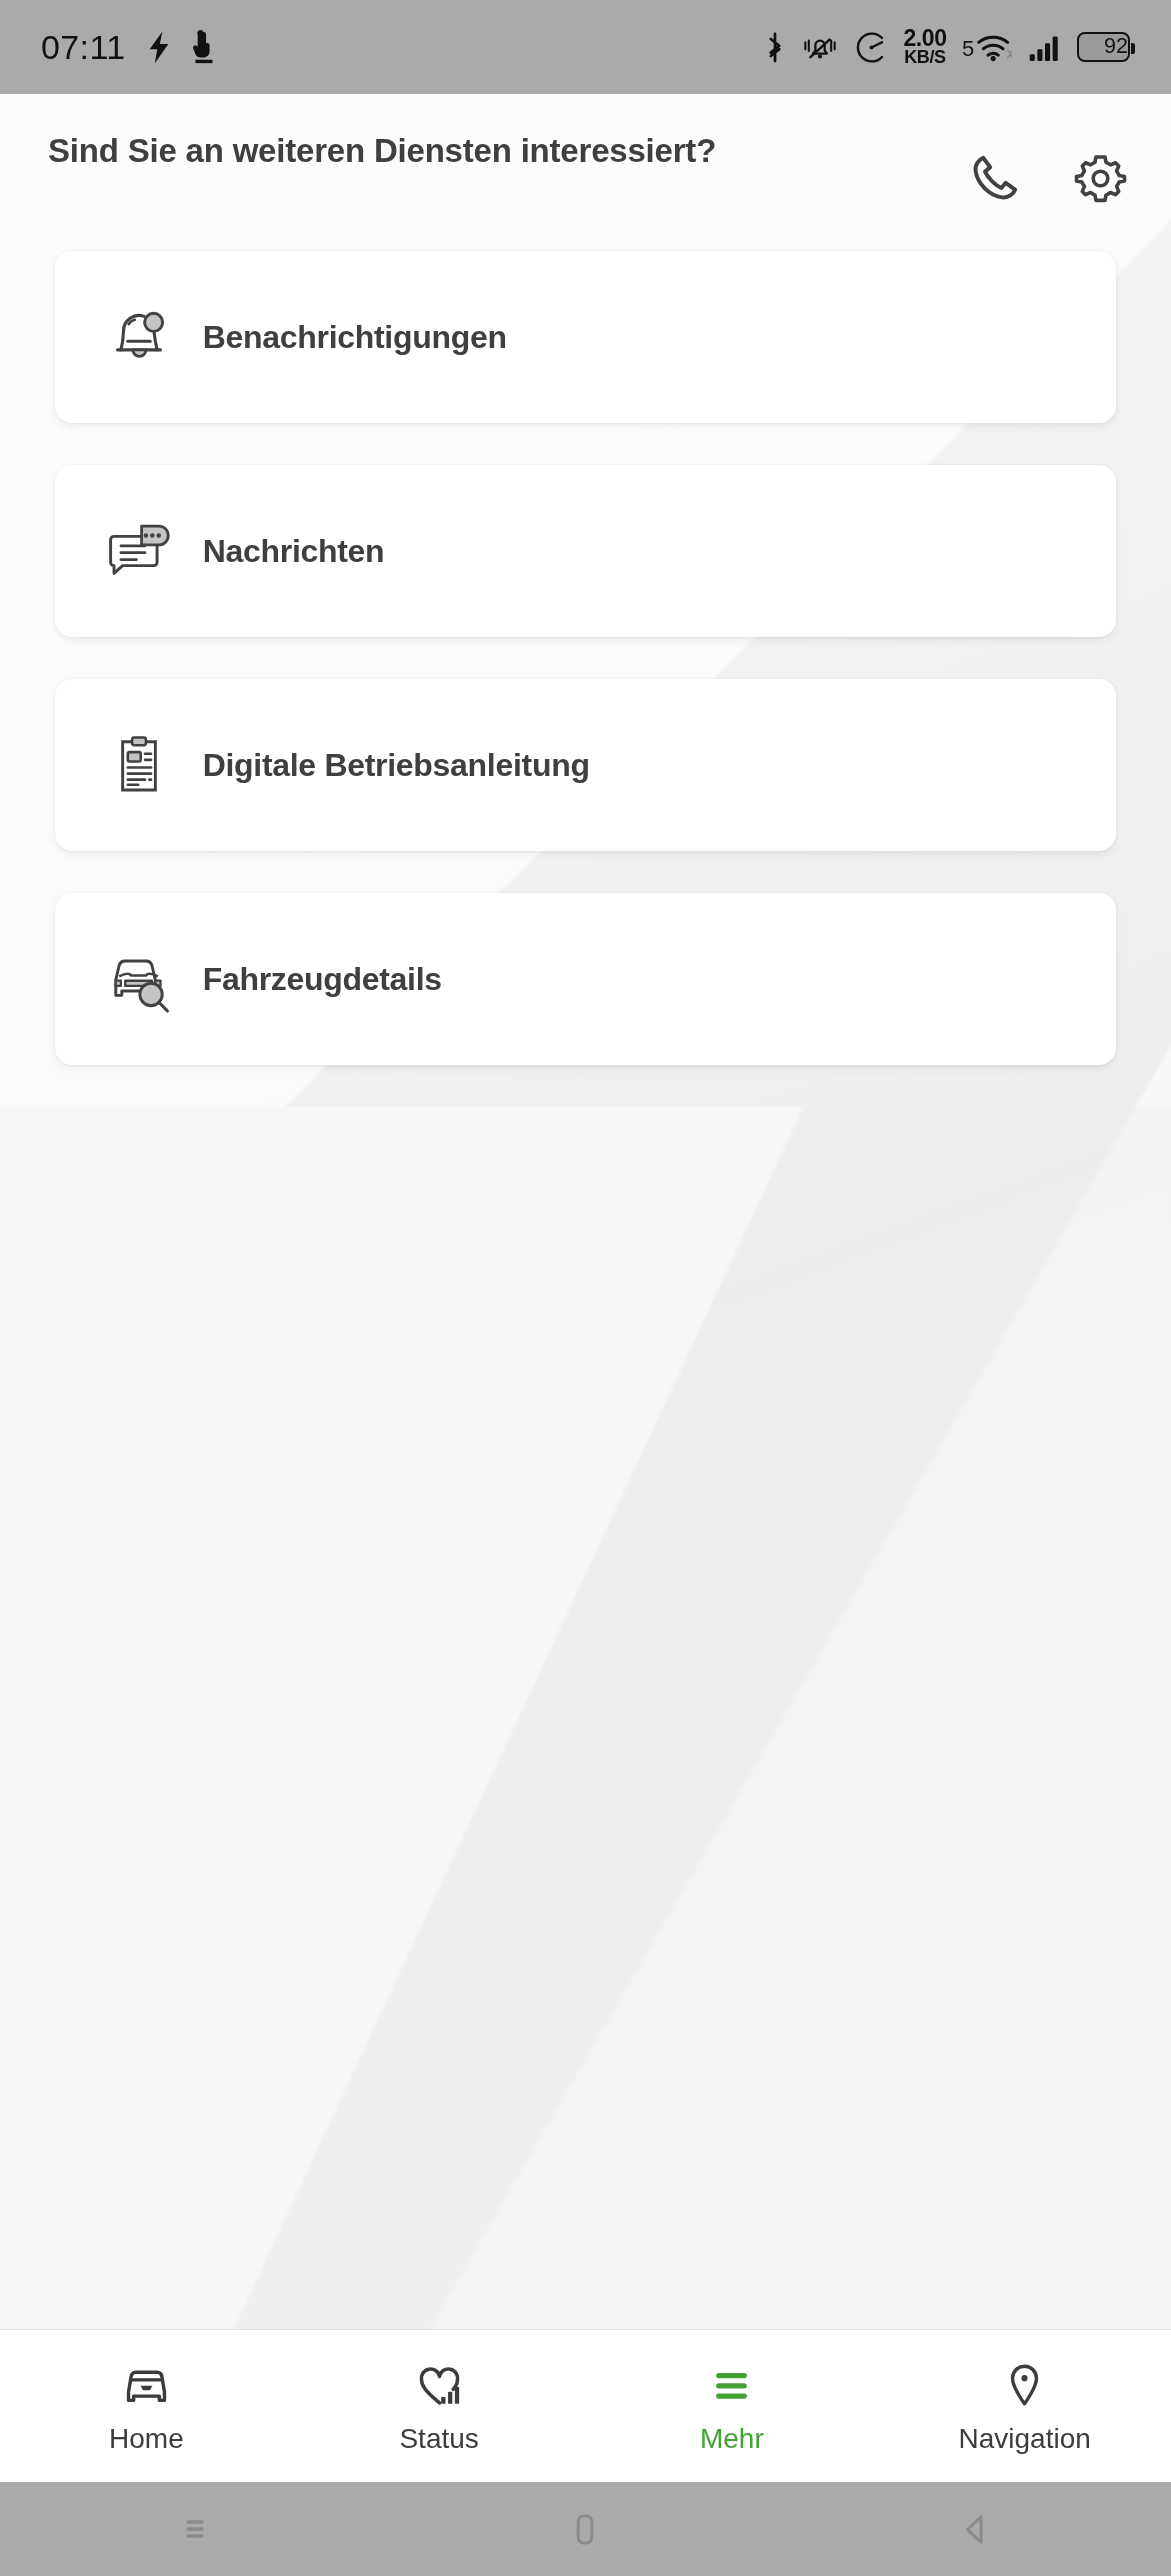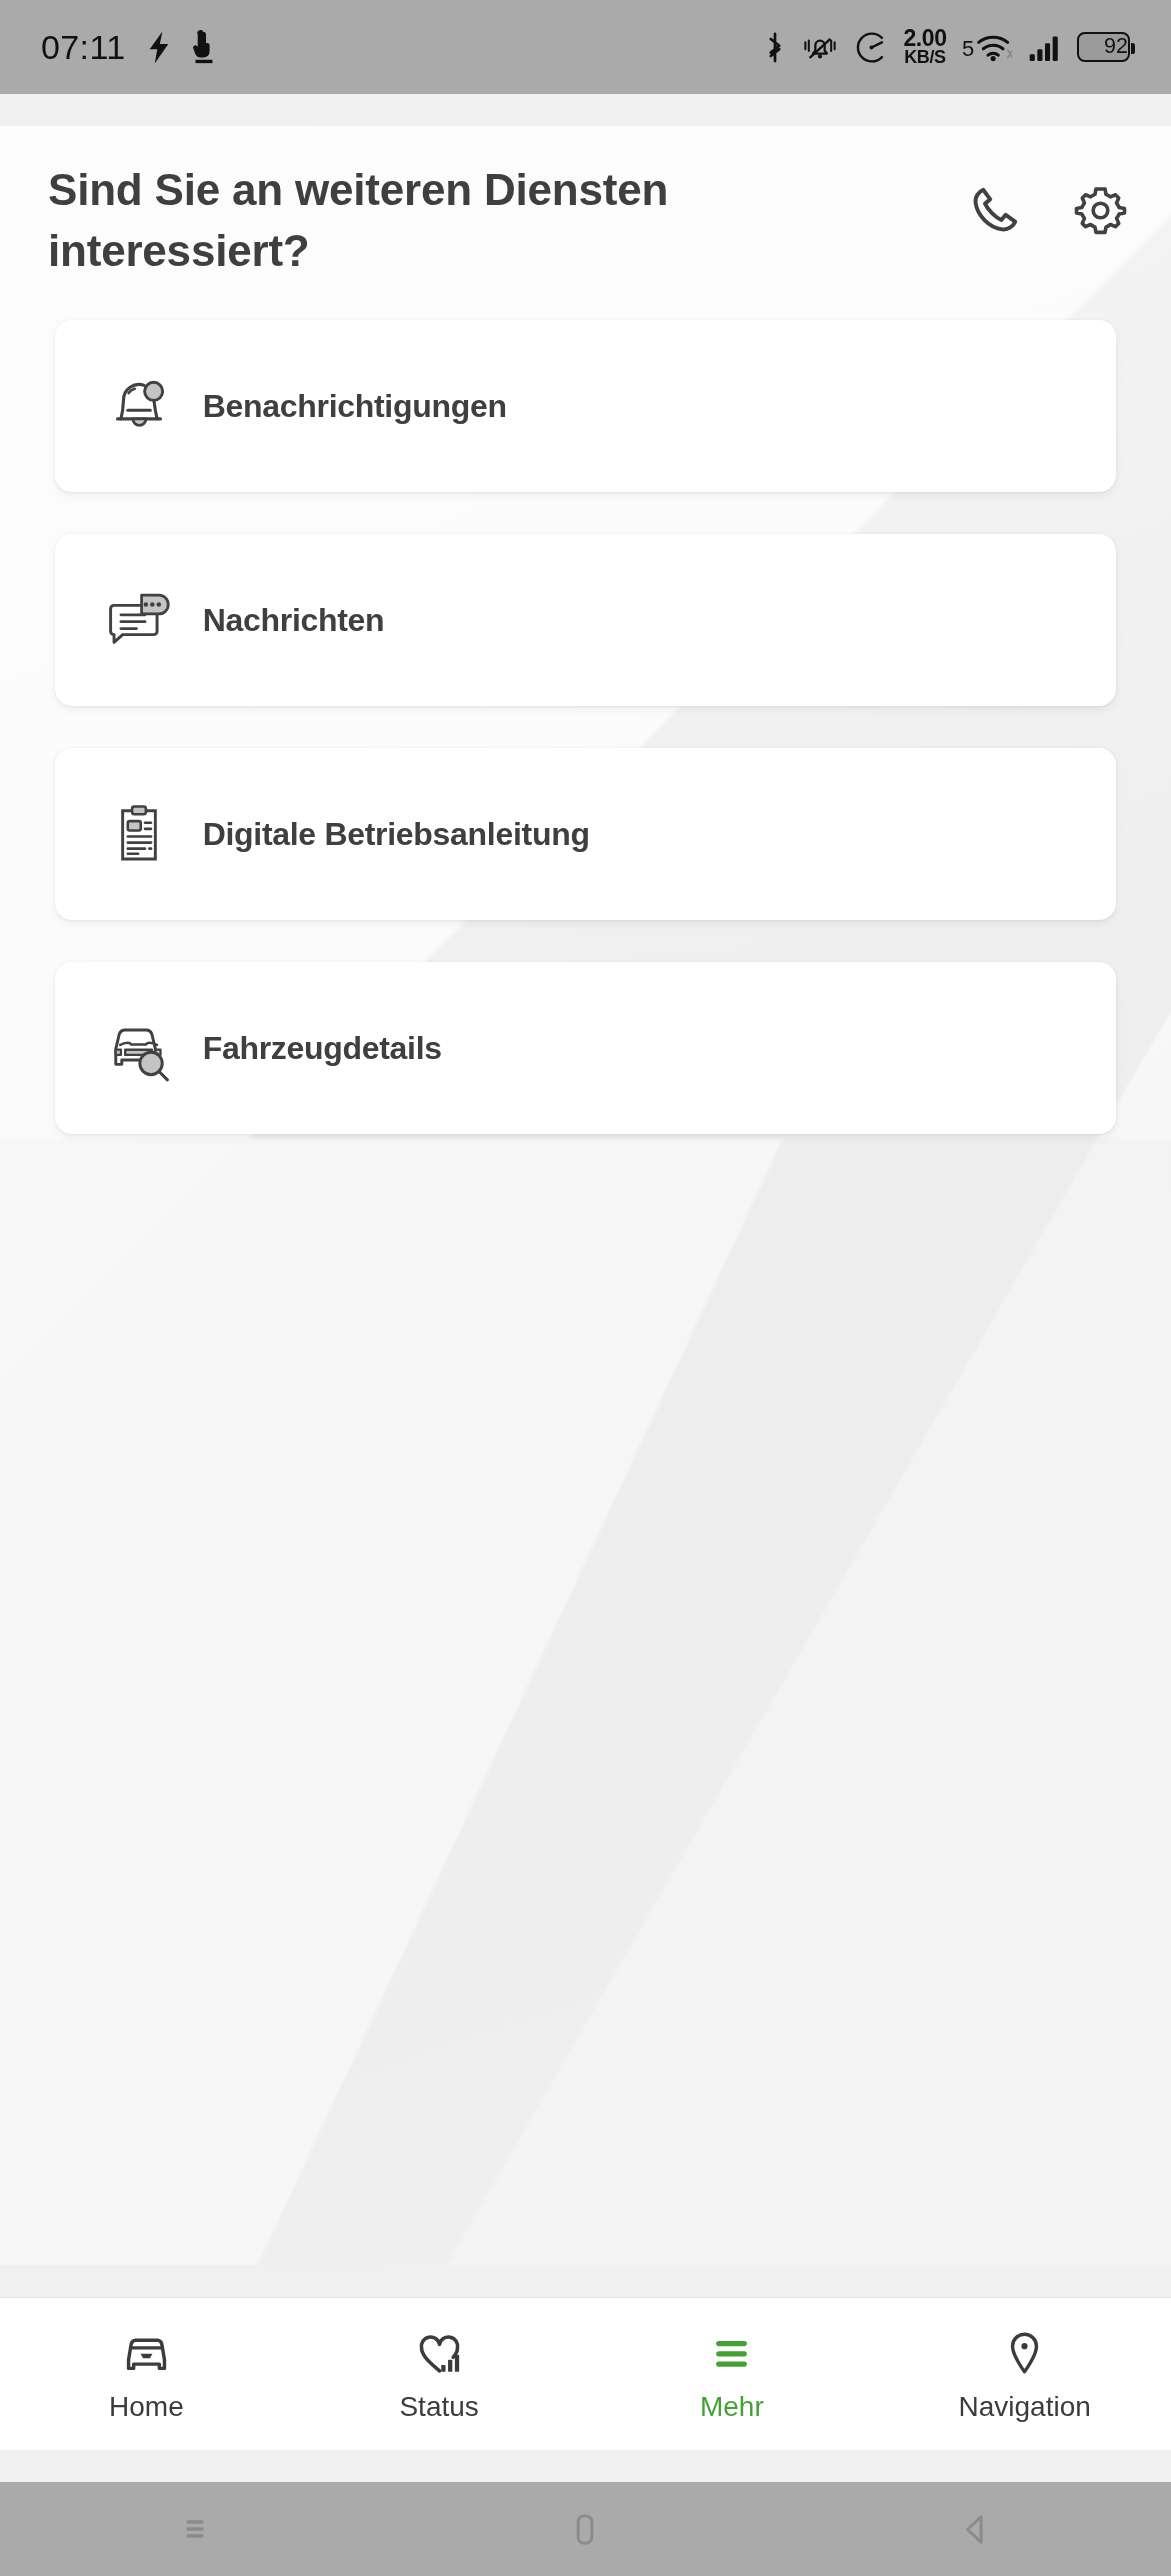--- a/index.html
+++ b/index.html
@@ -12,21 +12,20 @@
     background: #efefef;
   }
 
   .phone {
     position: relative;
     width: 1171px;
     height: 2576px;
     display: flex;
     flex-direction: column;
     background: #f0f0f0;
-    gap: 32px;
   }
 
   
   .status-bar {
     height: 94px;
     flex: 0 0 94px;
     background: #aaaaaa;
     display: flex;
     align-items: center;
     justify-content: space-between;
@@ -101,21 +100,21 @@
 
   
   .header {
     position: relative;
     display: flex;
     align-items: flex-start;
     justify-content: space-between;
     padding: 34px 38px 0 48px;
   }
   .header-title {
-    font-size: 44px;
+    font-size: 33px;
     font-weight: 700;
     color: #3f3f3f;
     line-height: 1.38;
     max-width: 867px;
     letter-spacing: -0.2px;
   }
   .header-actions {
     display: flex;
     align-items: center;
     gap: 41px;

